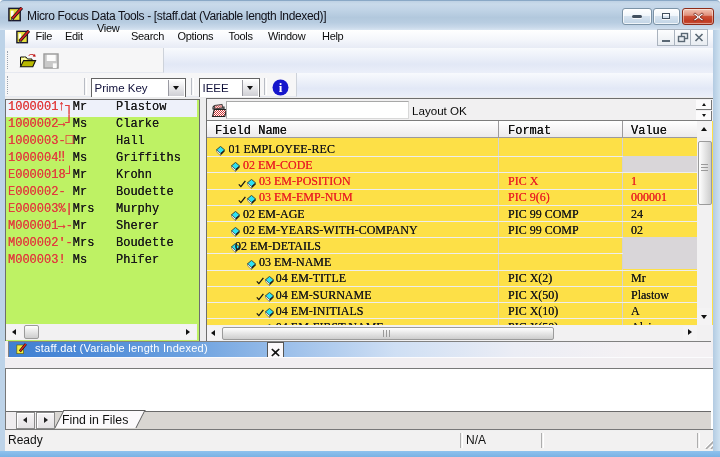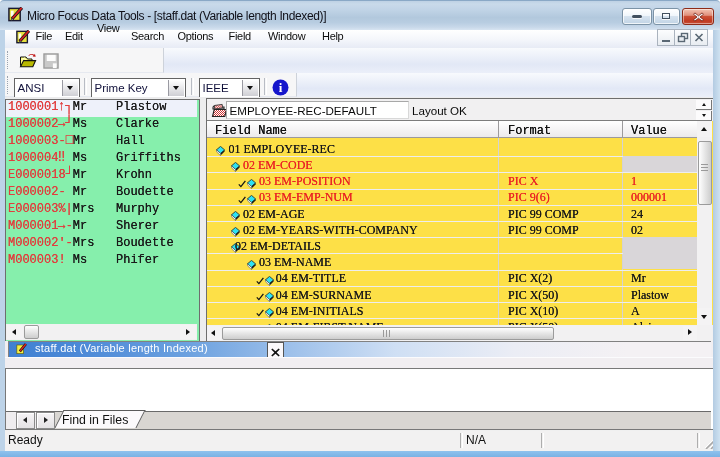--- a/index.html
+++ b/index.html
@@ -24,21 +24,21 @@
 #tb2{left:5px;top:73px;width:708px;height:24px;background:linear-gradient(180deg,#f8fafd 0%,#e2e8f6 65%,#ebeff9 100%)}
 .band{background:#f6f6f7;border-right:1px solid #cdd2da;border-bottom:1px solid #e6e9f0}
 .grip{width:3px;border-left:1px dotted #9aa2ae}
 .combo{background:#fff;border:1px solid #636363;height:18px}
 .combo .txt{position:absolute;left:2.5px;top:2.5px;font-size:11.5px;color:#10103a}
 .combo .arr{position:absolute;right:1px;top:1px;bottom:1px;width:15px;background:linear-gradient(180deg,#ffffff,#e3e3e6 60%,#cfcfd4);border-left:1px solid #9a9aa2}
 .combo .arr:after{content:"";position:absolute;left:4px;top:6px;border-left:3.5px solid transparent;border-right:3.5px solid transparent;border-top:4px solid #111}
 .sep2{border-left:1px solid #b8bcc4;border-right:1px solid #ffffff;width:1px}
 
 #client{left:5px;top:97px;width:708px;height:244px;background:#ededee}
-#lpanel{left:0px;top:2px;width:193px;height:242px;border:1px solid #6e6e6e;background:#86efac}
+#lpanel{left:0px;top:2px;width:193px;height:242px;border:1px solid #6e6e6e;background:#bef264}
 #rpanel{left:201px;top:1px;width:507px;height:243px;border:1px solid #6e6e6e;background:#f1f0f1}
 .sb{background:#f2f1f2}
 .sbtn{background:#f4f3f4;position:absolute}
 .thumbh{position:absolute;border:1px solid #9b9b9b;border-radius:2px;background:linear-gradient(180deg,#ffffff,#e8e8e8 45%,#cdcdcd)}
 .thumbv{position:absolute;border:1px solid #9b9b9b;border-radius:2px;background:linear-gradient(90deg,#ffffff,#e8e8e8 45%,#cdcdcd)}
 .tri{position:absolute;width:0;height:0}
 
 #tabbar{left:5px;top:341px;width:708px;height:16px;background:#f2eff2}
 #mditab{left:3px;top:0px;width:702px;height:15px;border-top:1px solid #818181;border-left:1px solid #818181;
 background:linear-gradient(90deg,#4080d2 0%,#4c89d7 10%,#6ba0df 25%,#9dc0ea 40%,#cfdff4 55%,#ebedf5 72%,#f4f1f4 88%)}
@@ -91,21 +91,21 @@
 <rect x="3" y="4" width="3" height="6" fill="#fdfdf4"></rect>
 <path d="M14.8 0.8 L4.2 12.8" stroke="#16161e" stroke-width="3.6"></path>
 <path d="M14.6 1 L4.6 12.3" stroke="#d81f1f" stroke-width="1.9"></path>
 <path d="M4.6 12.2 L3 14.6 L5.8 13.4 Z" fill="#e0e0e0" stroke="#16161e" stroke-width="0.7"></path>
 </svg>
 <div class="ab mi" style="left:35.5px;top:30.3px">File</div>
 <div class="ab mi" style="left:65px;top:30.3px">Edit</div>
 <div class="ab mi" style="left:97px;top:22px">View</div>
 <div class="ab mi" style="left:131px;top:30.3px">Search</div>
 <div class="ab mi" style="left:177.5px;top:30.3px">Options</div>
-<div class="ab mi" style="left:228.5px;top:30.3px">Field</div>
+<div class="ab mi" style="left:228.5px;top:30.3px">Tools</div>
 <div class="ab mi" style="left:268px;top:30.3px">Window</div>
 <div class="ab mi" style="left:322px;top:30.3px">Help</div>
 <div class="ab mdib" style="left:657px;top:29px"><svg width="16" height="15">
         <rect x="4" y="10" width="8" height="2" fill="#5a6874"></rect>
       </svg></div>
 <div class="ab mdib" style="left:674px;top:29px"><svg width="16" height="15">
         <rect x="6.5" y="3.5" width="6" height="5" fill="none" stroke="#5a6874" stroke-width="1.4"></rect>
         <rect x="3.5" y="6.5" width="6" height="5" fill="#e8ecf1" stroke="#5a6874" stroke-width="1.4"></rect>
       </svg></div>
 <div class="ab mdib" style="left:690px;top:29px"><svg width="16" height="15">
@@ -122,24 +122,20 @@
 <path d="M9.5 3.2 q3-2.4 5.8-0.4 l0.6-1 l0.8 3 l-3-0.4 l0.7-0.9 q-2.3-1.6-4.5 0.4 z" fill="#c01818"></path>
 </svg>
 <svg class="ab" style="left:43px;top:53px" width="16" height="16" viewBox="0 0 17 17">
 <rect x="1" y="1" width="15" height="15" fill="#c9c9c9" stroke="#9a9a9a" stroke-width="1.4"></rect>
 <rect x="4" y="2" width="9.5" height="6.5" fill="#fcfcfc"></rect>
 <rect x="10.5" y="11" width="4" height="5" fill="#fcfcfc"></rect>
 </svg>
 <div class="ab" id="tb2"></div>
 <div class="ab band" style="left:5px;top:73px;width:291px;height:23px"></div>
 <div class="ab grip" style="left:7px;top:76px;height:18px"></div>
-<div class="ab combo" style="left:14px;top:78px;width:64px">
-      <div class="txt">ANSI</div>
-      <div class="arr"></div>
-    </div>
 <div class="ab sep2" style="left:84px;top:78px;height:17px"></div>
 <div class="ab combo" style="left:91px;top:78px;width:93px">
       <div class="txt">Prime Key</div>
       <div class="arr"></div>
     </div>
 <div class="ab sep2" style="left:191px;top:78px;height:17px"></div>
 <div class="ab combo" style="left:199px;top:78px;width:59px">
       <div class="txt">IEEE</div>
       <div class="arr"></div>
     </div>
@@ -180,21 +176,20 @@
               <rect width="2" height="2" fill="#fff"></rect>
               <rect width="1" height="1" fill="#cc3333"></rect>
               <rect x="1" y="1" width="1" height="1" fill="#cc3333"></rect>
             </pattern>
           </defs>
 <path d="M2 4.5 q0-1.5 1.5-1.5 h2.5 q1 0 1 1 h6 v2 h-11 z" fill="#e8e8e8" stroke="#222" stroke-width="1.1"></path>
 <rect x="3.5" y="2" width="8" height="3.5" fill="url(#rd)" stroke="#333" stroke-width="0.8" transform="rotate(-8 7 4)"></rect>
 <path d="M1.5 13.5 L3.2 6.5 H15.5 L13.8 13.5 Z" fill="url(#rd)" stroke="#222" stroke-width="1.1"></path>
 </svg>
 <div class="ab" style="left:19px;top:2px;width:181px;height:16px;background:#fff;border:1px solid #a8a8a8;border-right-color:#d8d8d8;border-bottom-color:#d8d8d8"></div>
-<div class="ab" style="left:22.5px;top:5px;font-size:11.6px;color:#0a0a0a">EMPLOYEE-REC-DEFAULT</div>
 <div class="ab" style="left:205px;top:5px;font-size:11.6px;color:#0a0a0a">Layout OK</div>
 <div class="ab" style="left:489px;top:1px;width:15px;height:9px;background:#fcfbfc;border-right:1.5px solid #777;border-bottom:1.5px solid #777">
           <div class="tri" style="left:5.5px;top:3px;border-left:2.5px solid transparent;border-right:2.5px solid transparent;border-bottom:3.2px solid #151515"></div>
         </div>
 <div class="ab" style="left:489px;top:12px;width:15px;height:9px;background:#fcfbfc;border-right:1.5px solid #777;border-bottom:1.5px solid #777">
           <div class="tri" style="left:5.5px;top:3.2px;border-left:2.5px solid transparent;border-right:2.5px solid transparent;border-top:3.2px solid #151515"></div>
         </div>
 
 <div class="ab" style="left:0;top:21px;width:505px;height:1px;background:#7d7d7d"></div>
 <div class="ab" id="tbl" style="left:0;top:22px;width:562px;height:204px;background:#fde047;overflow:hidden">

